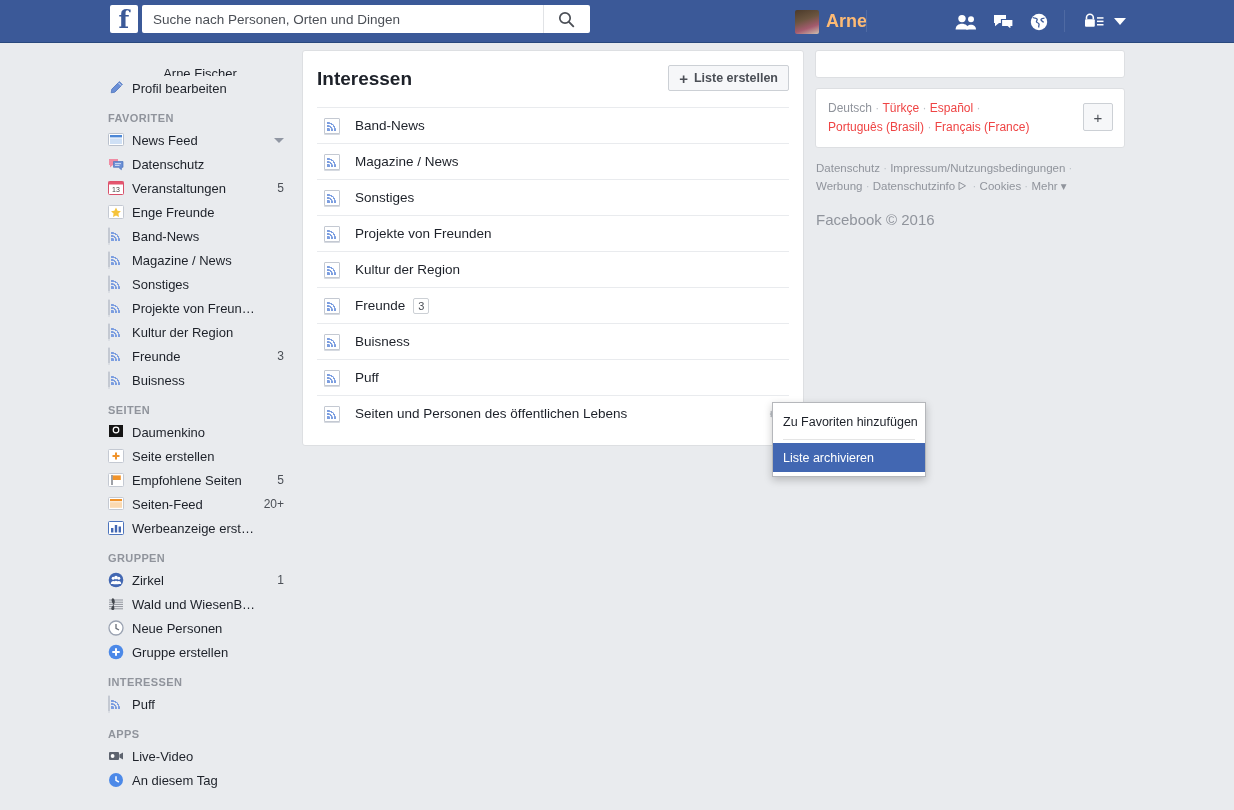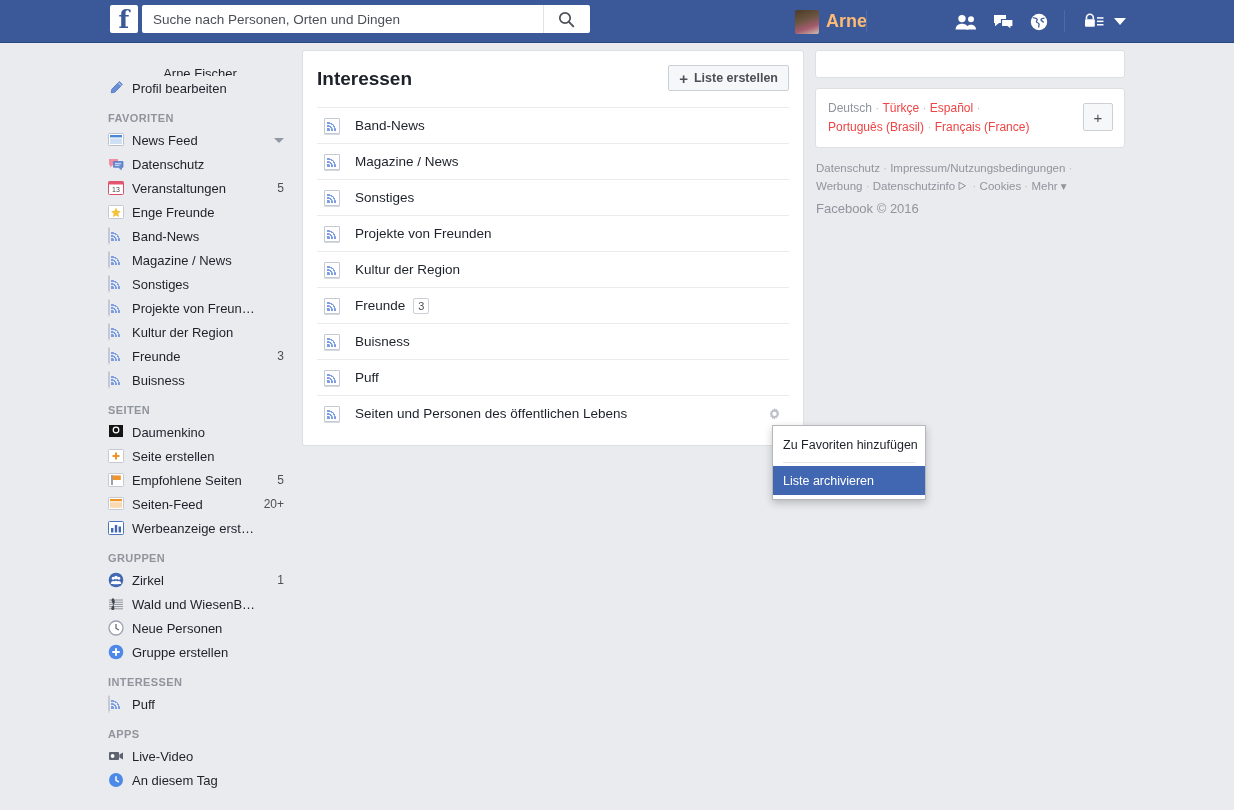--- a/index.html
+++ b/index.html
@@ -192,21 +192,21 @@
   }
   #gear-btn {
     position: absolute; right: 6px; top: 9px;
     width: 18px; height: 18px; cursor: pointer;
     display: flex; align-items: center; justify-content: center;
   }
   #main-foot { height: 14px; }
 
   
   #ctx-menu {
-    position: absolute; left: 772px; top: 425px;
+    position: absolute; left: 772px; top: 402px;
     width: 154px;
     background: #fff;
     border: 1px solid #b5b7bb;
     box-shadow: 0 3px 8px rgba(0,0,0,.22);
     padding: 4px 0;
     z-index: 40;
   }
   .ctx-item {
     height: 29px; display: flex; align-items: center;
     padding: 0 10px; font-size: 12.5px; color: #1d2129;
@@ -236,22 +236,22 @@
     display: flex; align-items: center; justify-content: center;
     font-size: 15px; color: #4b4f56; cursor: pointer;
   }
   #footer-links {
     margin-top: 11px; padding-left: 1px;
     font-size: 11.5px; line-height: 18px; color: #90949c;
     width: 300px;
   }
   #footer-links a { color: #90949c; text-decoration: none; cursor: pointer; }
   #footer-copy {
-    margin-top: 6px; padding-left: 1px;
-    font-size: 13px; color: #90949c;
+    margin-top: 16px; padding-left: 1px;
+    font-size: 15px; color: #90949c;
   }
   .dot { color: #bec3c9; }
 </style>
 </head>
 <body>
 
 <div id="topbar">
   <div id="fb-logo">f</div>
 
   <div id="search-wrap">

